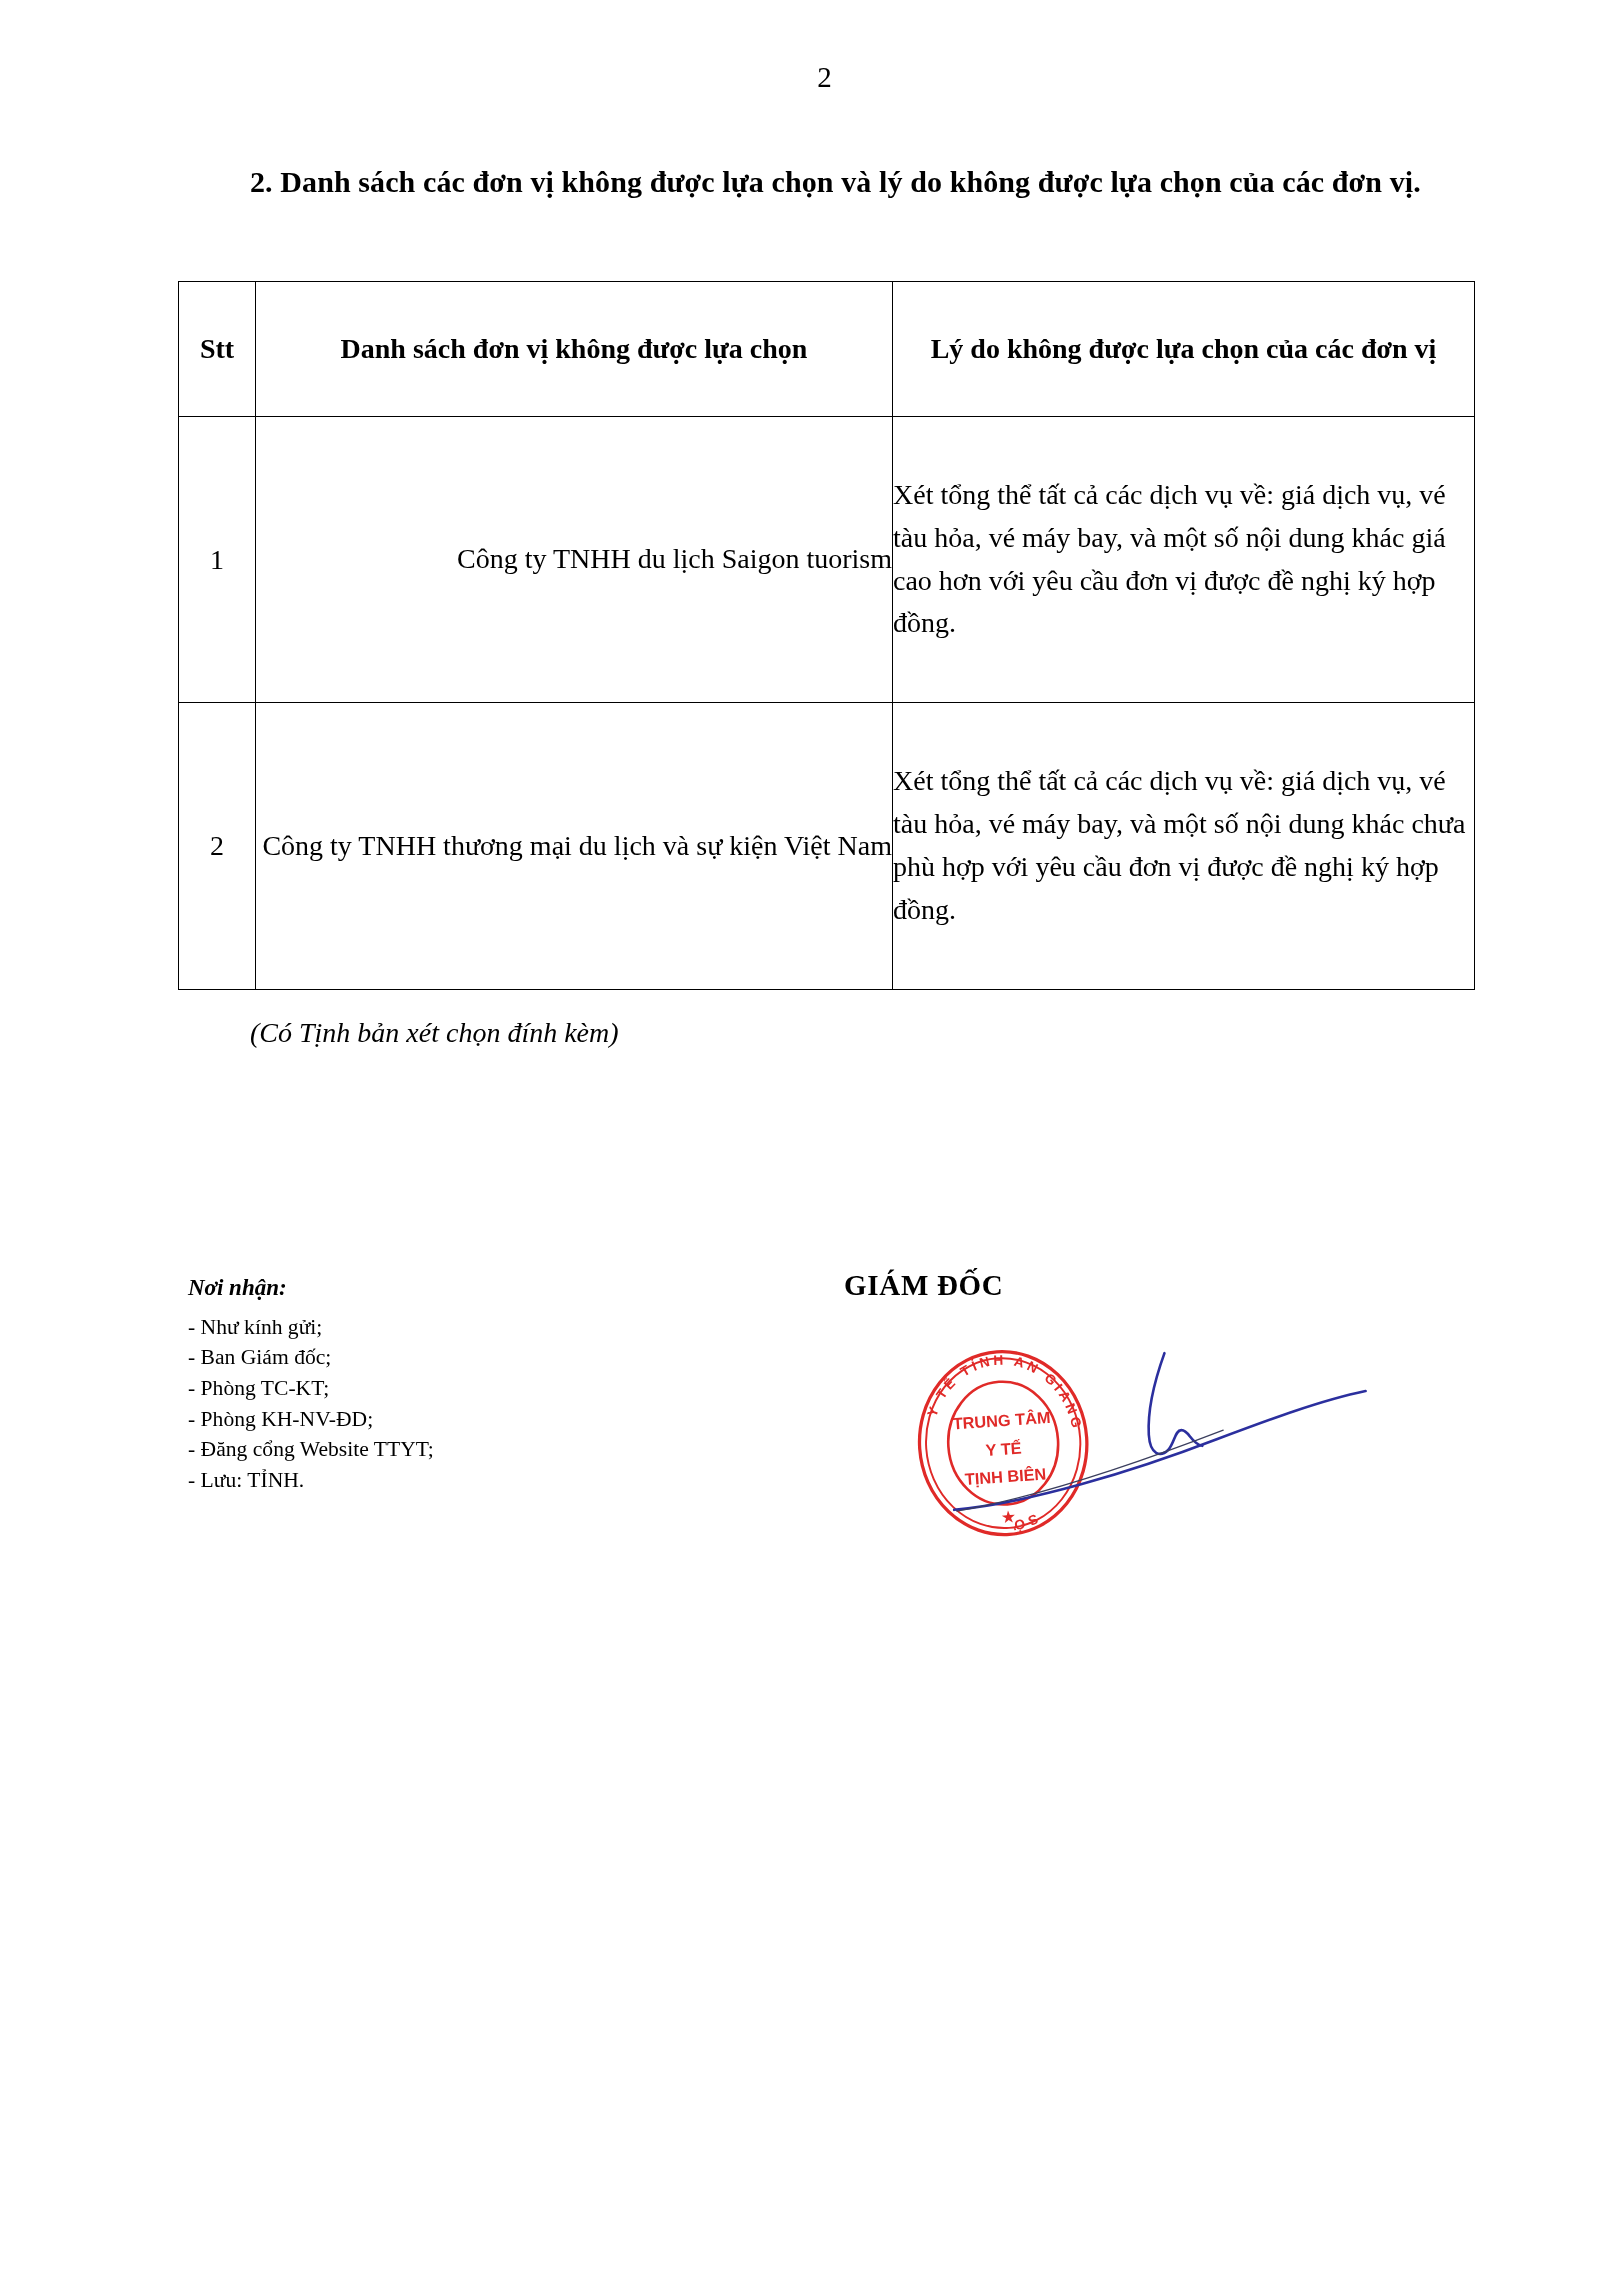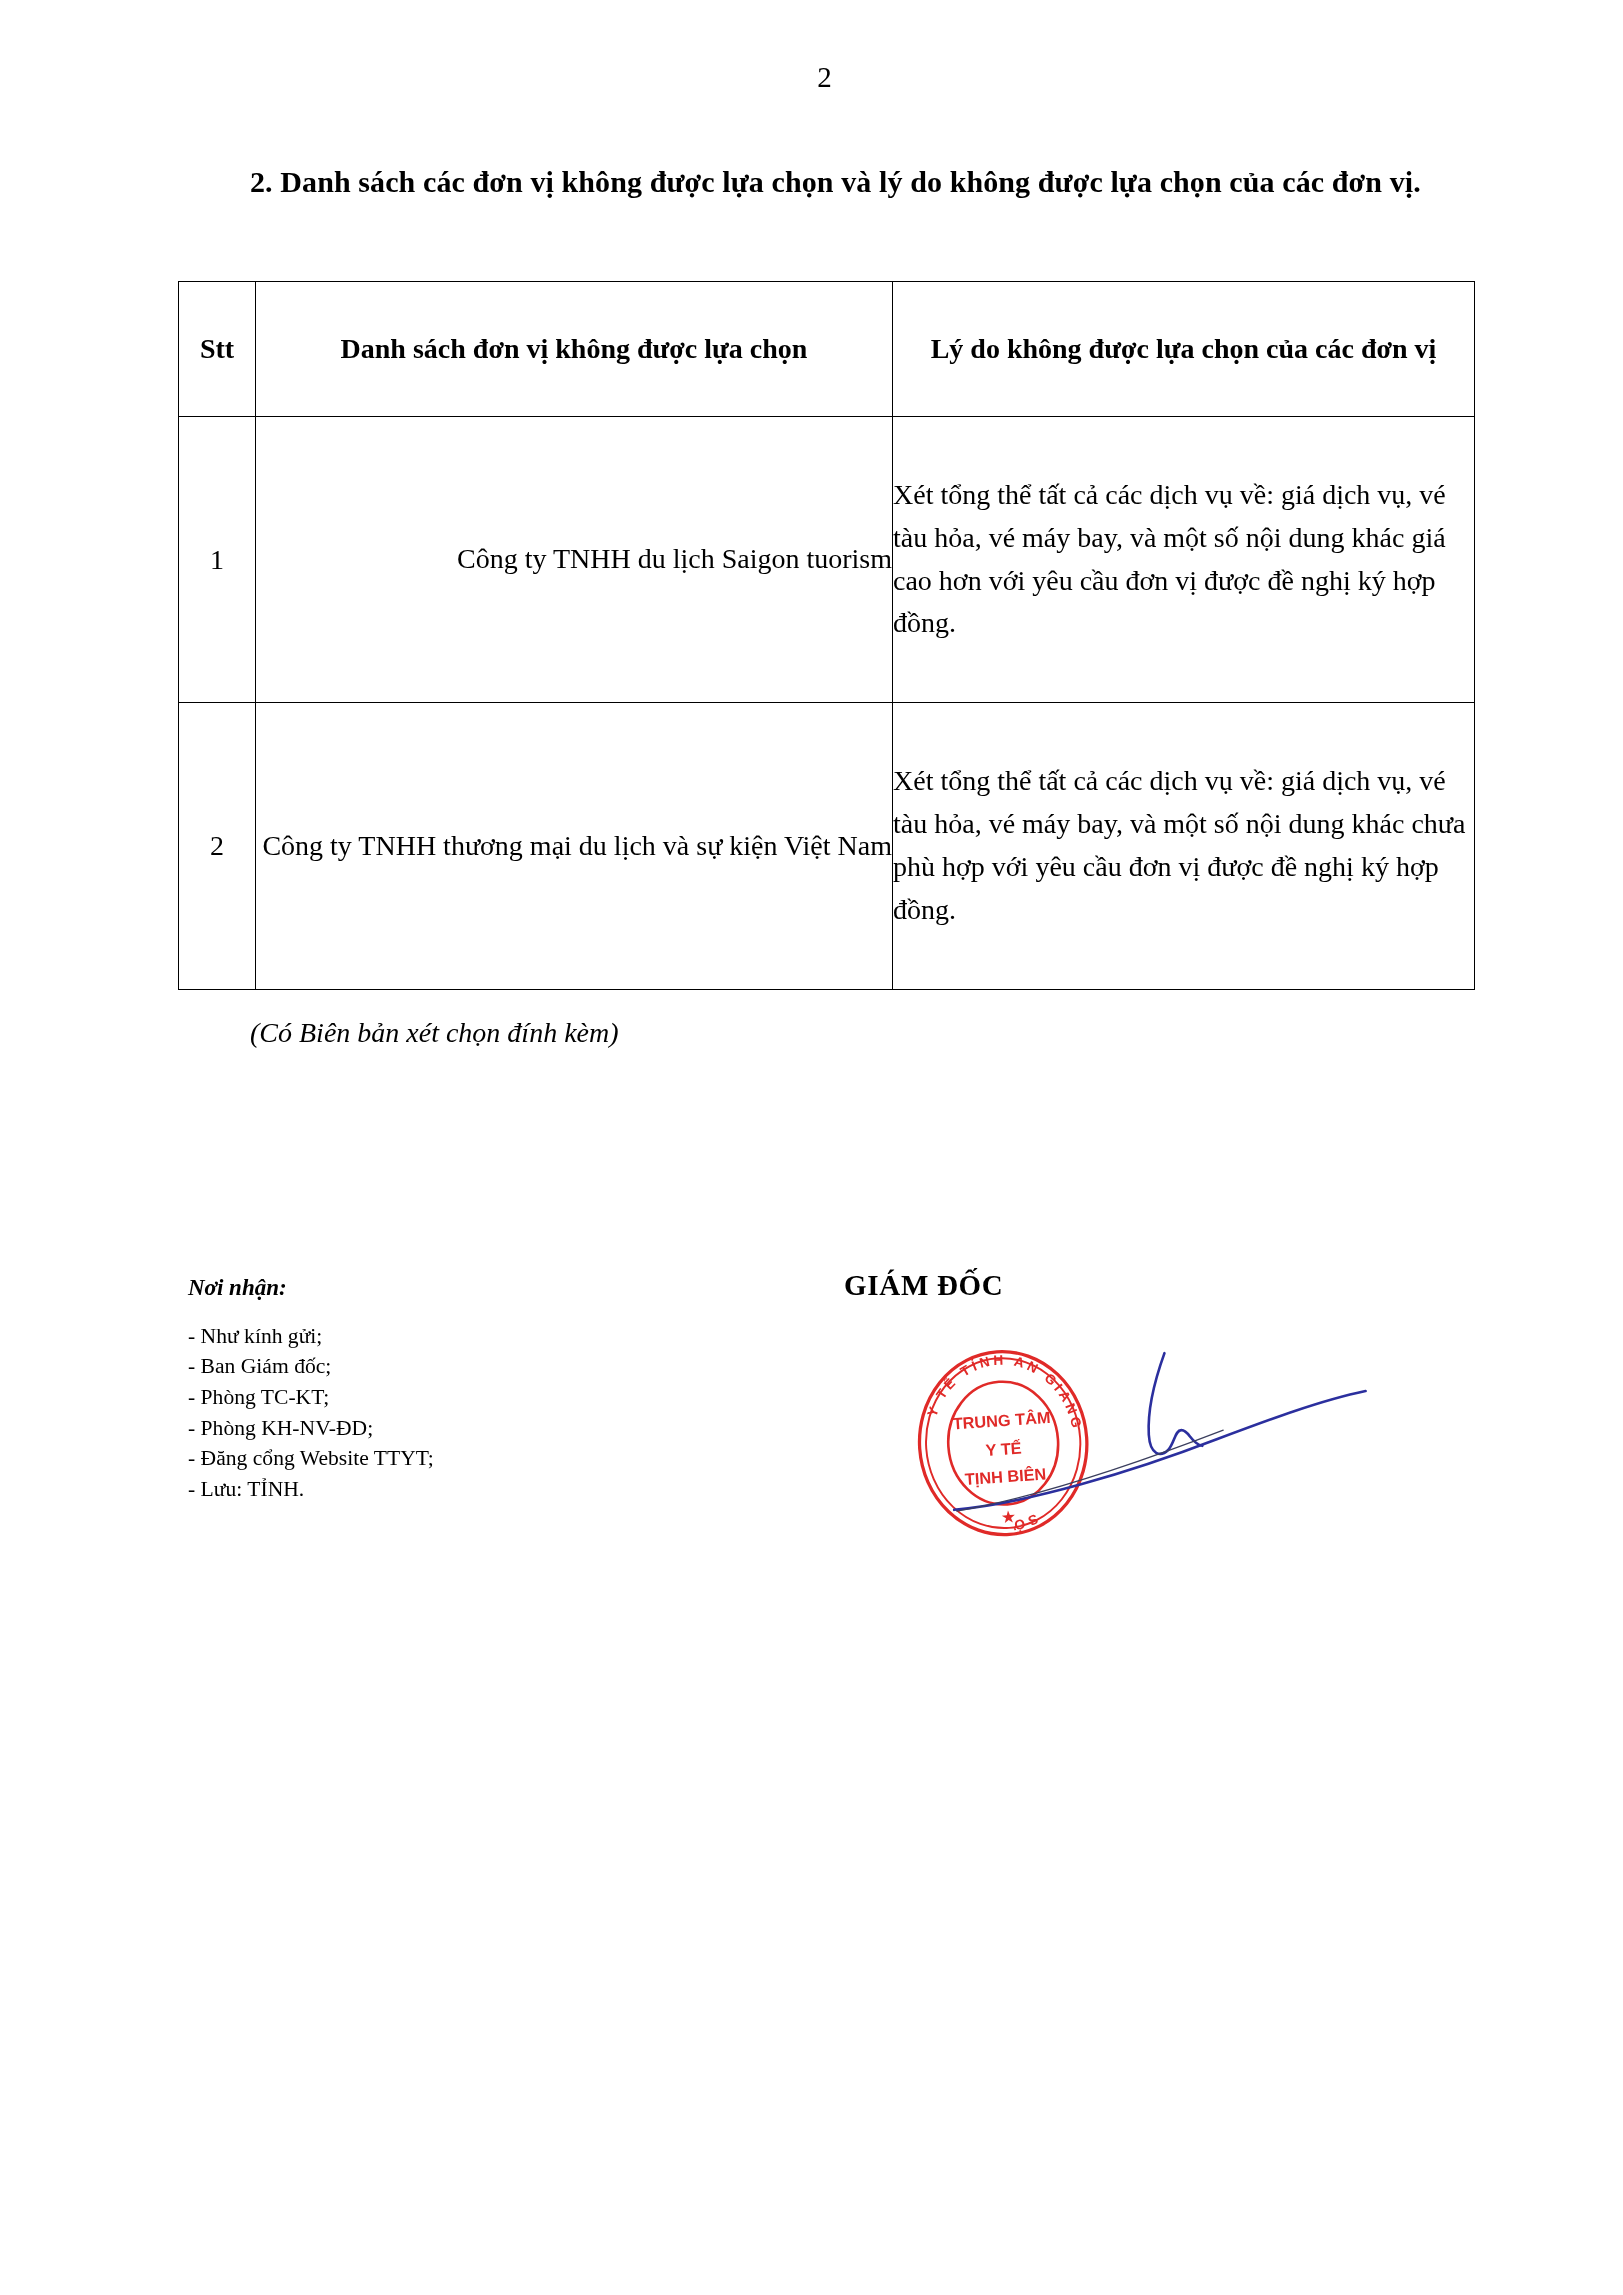--- a/index.html
+++ b/index.html
@@ -131,21 +131,21 @@
     left: 188px;
     width: 497px;
     font-size: 21.6px;
     line-height: 1.42;
   }
   .recipients .title {
     font-weight: bold;
     font-style: italic;
     font-size: 23px;
     display: block;
-    margin-bottom: 16px;
+    margin-bottom: 7px;
   }
   .recipients .rec-item {
     display: block;
     white-space: nowrap;
   }
 
   
   .signature-block {
     position: absolute;
     top: 1269px;
@@ -222,21 +222,21 @@
         <td class="td-reason">Xét tổng thể tất cả các dịch vụ về: giá dịch vụ, vé tàu hỏa, vé máy bay, và một số nội dung khác giá cao hơn với yêu cầu đơn vị được đề nghị ký hợp đồng.</td>
       </tr>
       <tr class="row2">
         <td class="td-num">2</td>
         <td class="td-name">Công ty TNHH thương mại du lịch và sự kiện Việt Nam</td>
         <td class="td-reason">Xét tổng thể tất cả các dịch vụ về: giá dịch vụ, vé tàu hỏa, vé máy bay, và một số nội dung khác chưa phù hợp với yêu cầu đơn vị được đề nghị ký hợp đồng.</td>
       </tr>
     </tbody>
   </table>
 
-  <div class="attach-note">(Có Biên bản xét chọn đính kèm)</div>
+  <div class="attach-note">(Có Tịnh bản xét chọn đính kèm)</div>
 
 
   <div class="recipients">
     <span class="title">Nơi nhận:</span>
     <span class="rec-item">- Như kính gửi;</span>
     <span class="rec-item">- Ban Giám đốc;</span>
     <span class="rec-item">- Phòng TC-KT;</span>
     <span class="rec-item">- Phòng KH-NV-ĐD;</span>
     <span class="rec-item">- Đăng cổng Website TTYT;</span>
     <span class="rec-item">- Lưu: TỈNH.</span>

